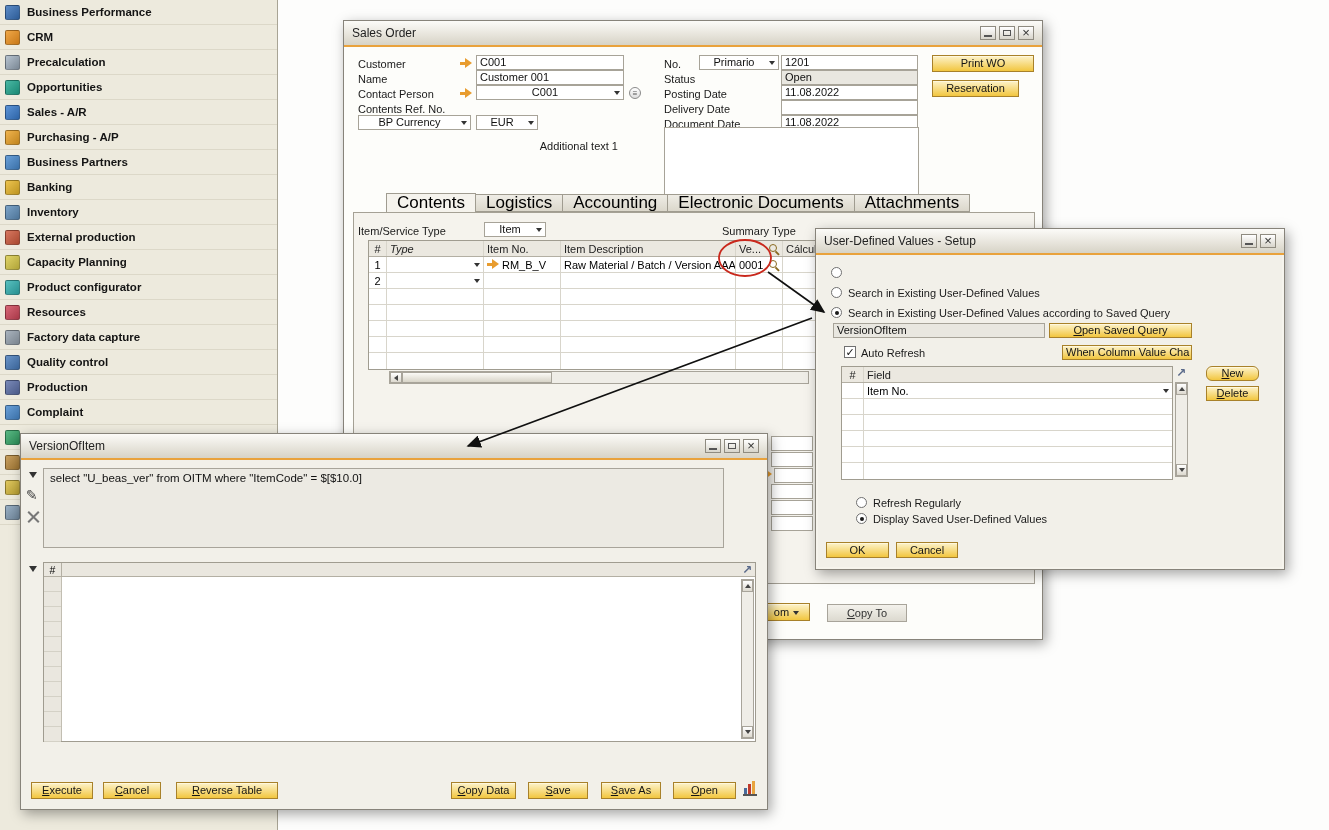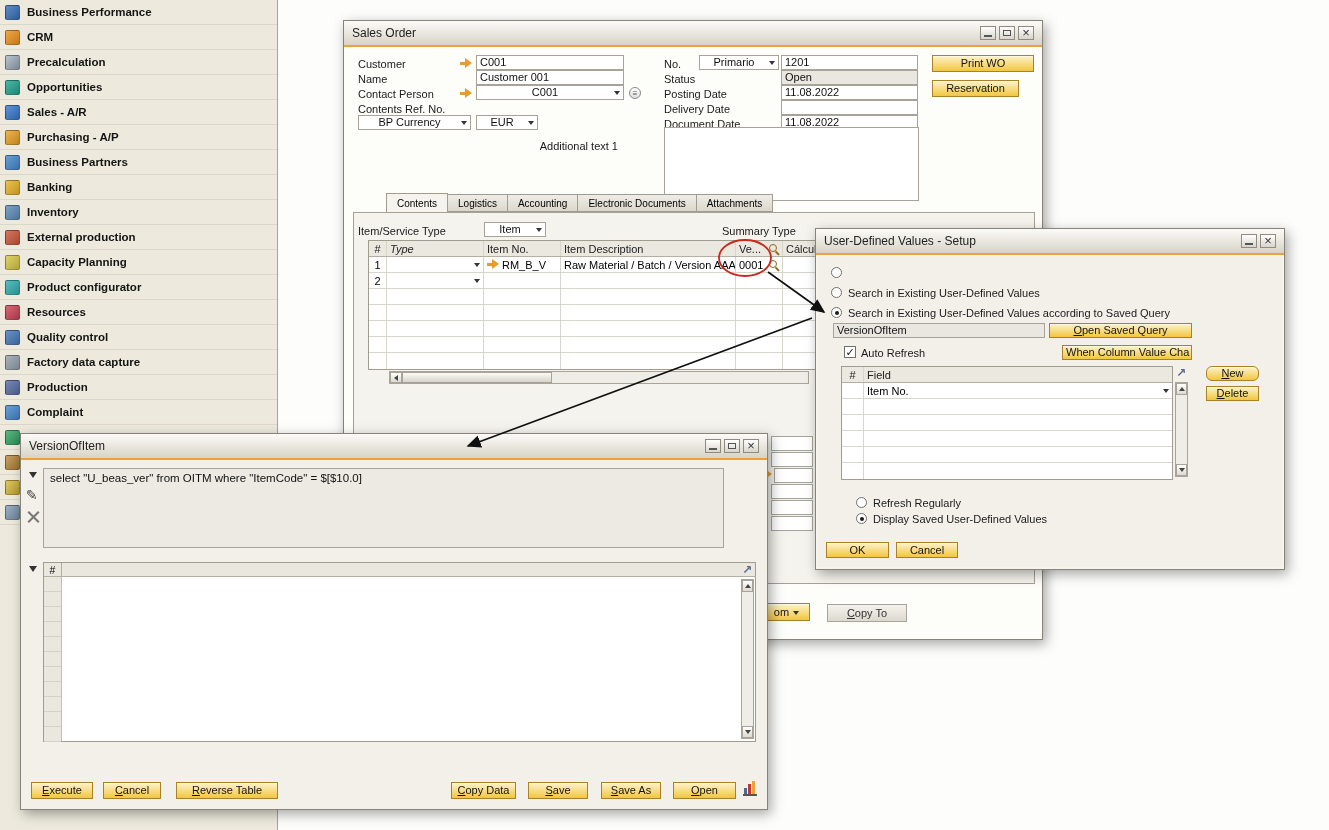--- a/index.html
+++ b/index.html
@@ -96,21 +96,21 @@
   .chart-ic i:nth-child(2){left:5px;height:10px;background:#c0392b;}
   .chart-ic i:nth-child(3){left:9px;height:13px;background:#e8a33d;}
 
   #so{left:343px;top:20px;width:700px;height:620px;z-index:10;background:#fdfdfa;}
   #qw{left:20px;top:433px;width:748px;height:377px;z-index:20;}
   #udv{left:815px;top:228px;width:470px;height:342px;z-index:30;box-shadow:inset 0 0 0 2px #f6f4ed,3px 4px 12px rgba(0,0,0,.35);}
   #annot{position:absolute;left:0;top:0;z-index:40;pointer-events:none;}
 
   .panel{position:absolute;background:#f5f3ed;border:1px solid #a5a195;}
   .tabs{position:absolute;display:flex;align-items:flex-end;z-index:2;}
-  .tab{height:16px;padding:8px 10px;display:flex;align-items:center;font-size:10px;background:linear-gradient(#efede6,#dbd7cb);border:1px solid #a09c90;border-left:none;cursor:pointer;white-space:nowrap;}
+  .tab{height:16px;padding:8px 10px;display:flex;align-items:center;font-size:17px;background:linear-gradient(#efede6,#dbd7cb);border:1px solid #a09c90;border-left:none;cursor:pointer;white-space:nowrap;}
   .tab.first{border-left:1px solid #a09c90;}
   .tab.active{background:#f5f3ed;height:19px;border-bottom:none;}
 </style>
 </head>
 <body>
 
 <div id="page">
 
   <aside id="sidebar">
     <div class="sb-item">
@@ -159,26 +159,26 @@
       </div>
     <div class="sb-item">
         <span class="sb-ico i11"></span>
         <span>Product configurator</span>
       </div>
     <div class="sb-item">
         <span class="sb-ico i12"></span>
         <span>Resources</span>
       </div>
     <div class="sb-item">
+        <span class="sb-ico i13"></span>
+        <span>Factory data capture</span>
+      </div>
+    <div class="sb-item">
         <span class="sb-ico i14"></span>
         <span>Quality control</span>
-      </div>
-    <div class="sb-item">
-        <span class="sb-ico i13"></span>
-        <span>Factory data capture</span>
       </div>
     <div class="sb-item">
         <span class="sb-ico i15"></span>
         <span>Production</span>
       </div>
     <div class="sb-item">
         <span class="sb-ico i16"></span>
         <span>Complaint</span>
       </div>
     <div class="sb-item">

